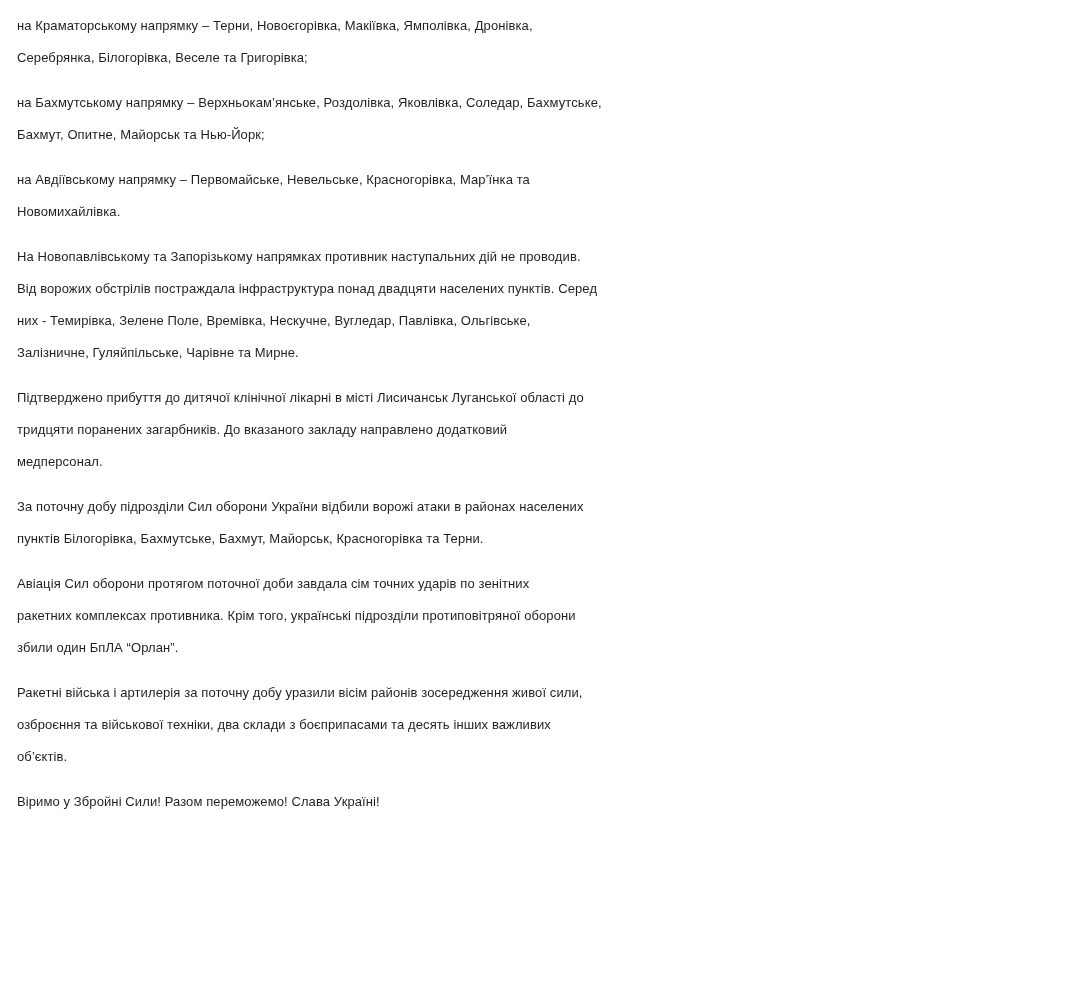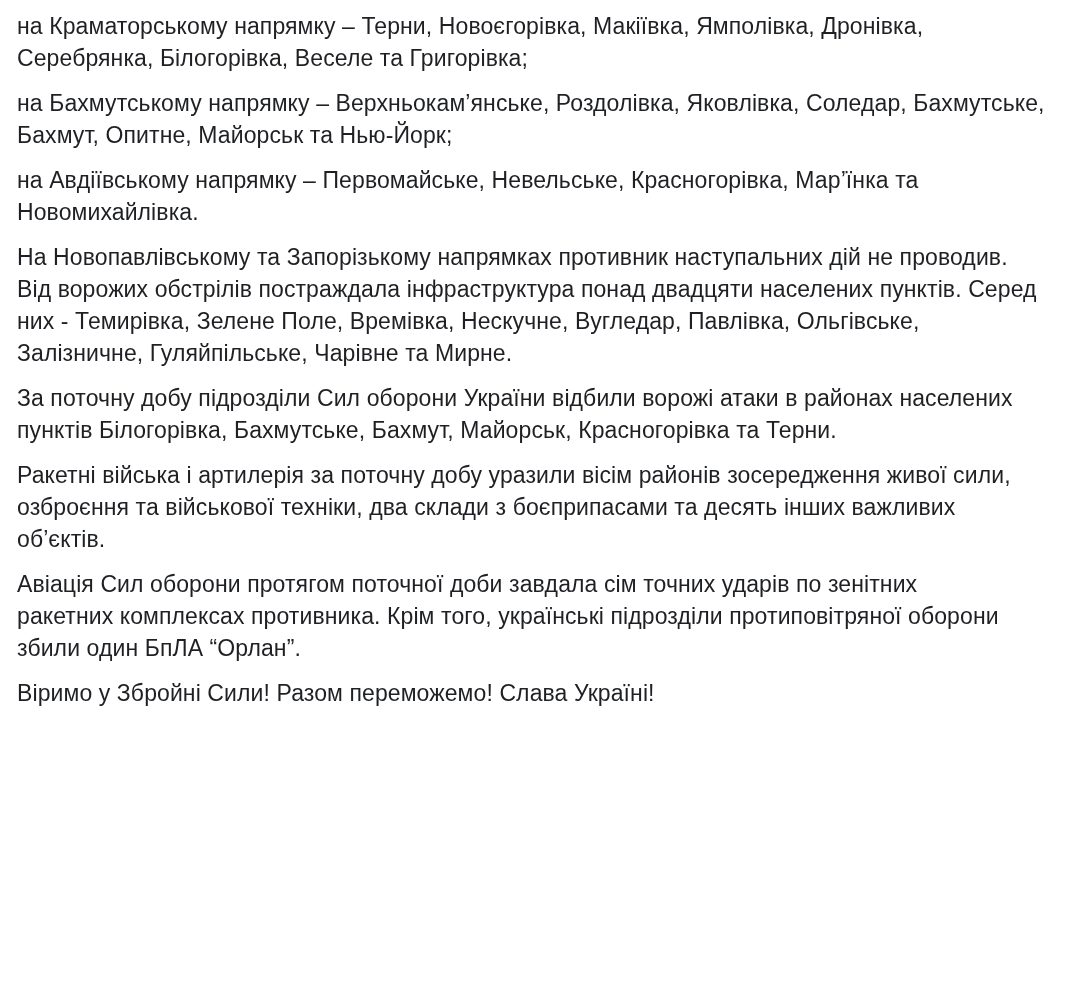--- a/index.html
+++ b/index.html
@@ -16,42 +16,45 @@
   }
   .doc {
     box-sizing: border-box;
     width: 100%;
     height: 100%;
     padding: 10px 16px 0 17px;
     color: #1f2023;
   }
   .doc p {
     margin: 0 0 13px 0;
-    font-size: 23px;
+    font-size: 13px;
     line-height: 32px;
     white-space: pre-line;       
     letter-spacing: 0.1px;
   }
 </style>
 </head>
 <body>
 
 <div class="doc">
   <p>на Краматорському напрямку – Терни, Новоєгорівка, Макіївка, Ямполівка, Дронівка,
 Серебрянка, Білогорівка, Веселе та Григорівка;</p>
   <p>на Бахмутському напрямку – Верхньокам’янське, Роздолівка, Яковлівка, Соледар, Бахмутське,
 Бахмут, Опитне, Майорськ та Нью-Йорк;</p>
   <p>на Авдіївському напрямку – Первомайське, Невельське, Красногорівка, Мар’їнка та
 Новомихайлівка.</p>
   <p>На Новопавлівському та Запорізькому напрямках противник наступальних дій не проводив.
 Від ворожих обстрілів постраждала інфраструктура понад двадцяти населених пунктів. Серед
 них - Темирівка, Зелене Поле, Времівка, Нескучне, Вугледар, Павлівка, Ольгівське,
 Залізничне, Гуляйпільське, Чарівне та Мирне.</p>
+  <p>Підтверджено прибуття до дитячої клінічної лікарні в місті Лисичанськ Луганської області до
+тридцяти поранених загарбників. До вказаного закладу направлено додатковий
+медперсонал.</p>
   <p>За поточну добу підрозділи Сил оборони України відбили ворожі атаки в районах населених
 пунктів Білогорівка, Бахмутське, Бахмут, Майорськ, Красногорівка та Терни.</p>
+  <p>Авіація Сил оборони протягом поточної доби завдала сім точних ударів по зенітних
+ракетних комплексах противника. Крім того, українські підрозділи протиповітряної оборони
+збили один БпЛА “Орлан”.</p>
   <p>Ракетні війська і артилерія за поточну добу уразили вісім районів зосередження живої сили,
 озброєння та військової техніки, два склади з боєприпасами та десять інших важливих
 об’єктів.</p>
-  <p>Авіація Сил оборони протягом поточної доби завдала сім точних ударів по зенітних
-ракетних комплексах противника. Крім того, українські підрозділи протиповітряної оборони
-збили один БпЛА “Орлан”.</p>
   <p>Віримо у Збройні Сили! Разом переможемо! Слава Україні!</p>
 </div>
 
 </body></html>

